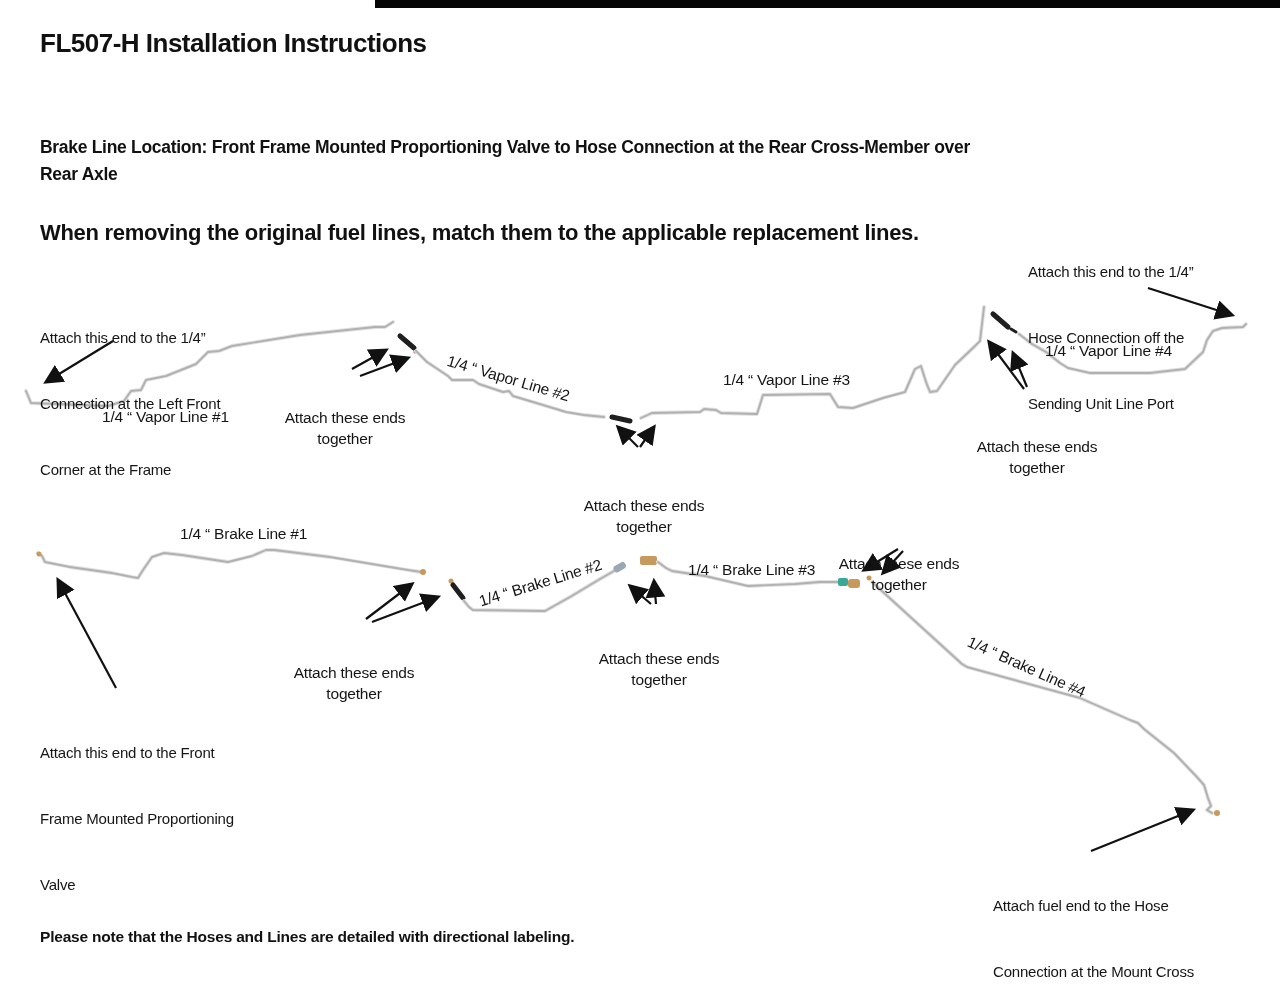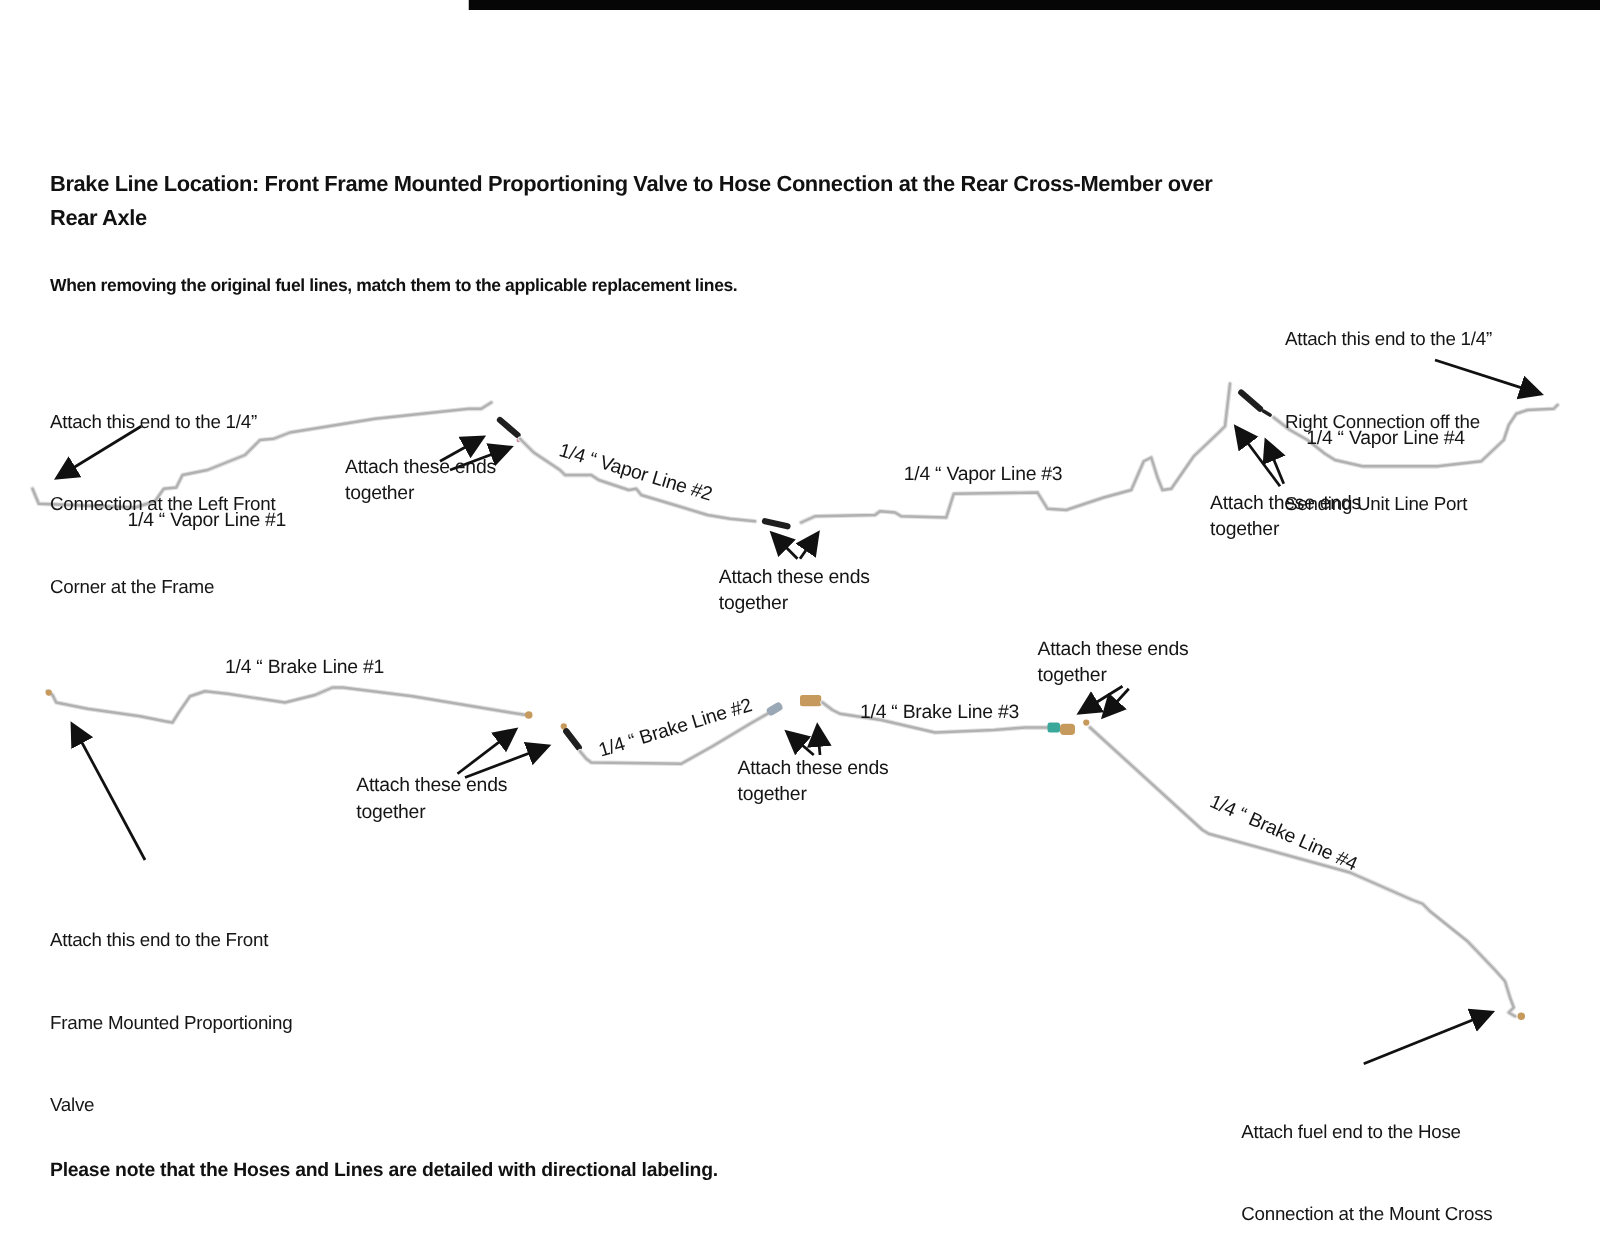--- a/index.html
+++ b/index.html
@@ -2,23 +2,23 @@
 <html><head>
 <meta charset="utf-8">
 <style>
   html,body{margin:0;padding:0;background:#ffffff;}
   #page{position:relative;width:1280px;height:989px;background:#ffffff;overflow:hidden;
         font-family:"Liberation Sans",sans-serif;color:#1a1a1a;}
   .abs{position:absolute;}
   #topbar{left:375px;top:0;width:905px;height:8px;background:#060606;}
   #title{left:40px;top:28px;font-size:26px;font-weight:700;letter-spacing:-0.5px;color:#111;}
   .introline{left:40px;font-size:17.5px;font-weight:700;letter-spacing:-0.3px;white-space:pre;color:#111;}
-  #match-note{left:40px;top:220px;font-size:14px;font-weight:700;letter-spacing:-0.3px;white-space:pre;color:#111;text-align:center;}
+  #match-note{left:40px;top:220px;font-size:22px;font-weight:700;letter-spacing:-0.3px;white-space:pre;color:#111;text-align:center;}
   .ann{font-size:15px;line-height:22px;letter-spacing:-0.2px;color:#151515;white-space:pre;}
-  .attach{font-size:15.5px;line-height:21px;letter-spacing:-0.2px;text-align:left;color:#151515;}
+  .attach{font-size:15.5px;line-height:21px;letter-spacing:-0.2px;text-align:center;color:#151515;margin-top:44px;}
   .lbl{font-size:15.5px;letter-spacing:-0.2px;color:#151515;white-space:pre;}
   .rot{transform-origin:left top;}
   #footnote{left:40px;top:877px;font-size:15.5px;font-weight:700;letter-spacing:-0.2px;line-height:24px;white-space:pre;color:#111;}
   svg{position:absolute;left:0;top:0;}
   .tube-under{fill:none;stroke:#e0e0e0;stroke-width:3.8;stroke-linejoin:round;stroke-linecap:round;}
   .tube-over{fill:none;stroke:#b1b1b1;stroke-width:1.9;stroke-linejoin:round;stroke-linecap:round;}
   .conn{fill:none;stroke:#1f1f1f;stroke-width:5;stroke-linecap:round;}
   .conn-thin{fill:none;stroke:#1f1f1f;stroke-width:3;stroke-linecap:round;}
   .arrow{fill:none;stroke:#111;stroke-width:2.2;}
 </style>
@@ -110,32 +110,33 @@
     <path class="arrow" marker-end="url(#ah)" d="M116,688 L58,580"></path>
     <path class="arrow" marker-end="url(#ah)" d="M366,619 L412,584"></path>
     <path class="arrow" marker-end="url(#ah)" d="M372,622 L438,597"></path>
     <path class="arrow" marker-end="url(#ah)" d="M651,604 L630,586"></path>
     <path class="arrow" marker-end="url(#ah)" d="M656,604 L654,581"></path>
     <path class="arrow" marker-end="url(#ah)" d="M898,549 L864,570"></path>
     <path class="arrow" marker-end="url(#ah)" d="M903,551 L883,573"></path>
     <path class="arrow" marker-end="url(#ah)" d="M1091,851 L1193,810"></path>
   </svg>
 
+  <div id="title" class="abs">FL507-H Installation Instructions</div>
   <div class="abs introline" style="top:137px;">Brake Line Location: Front Frame Mounted Proportioning Valve to Hose Connection at the Rear Cross-Member over</div>
   <div class="abs introline" style="top:164px;">Rear Axle</div>
   <div id="match-note" class="abs">When removing the original fuel lines, match them to the applicable replacement lines.</div>
 
   <div class="abs ann" style="left:40px;top:283px;">
     <div>Attach this end to the 1/4”</div>
     <div>Connection at the Left Front</div>
     <div>Corner at the Frame</div>
   </div>
   <div class="abs ann" style="left:1028px;top:217px;">
     <div>Attach this end to the 1/4”</div>
-    <div>Right Connection off the</div>
+    <div>Hose Connection off the</div>
     <div>Sending Unit Line Port</div>
   </div>
   <div class="abs ann" style="left:40px;top:698px;">
     <div>Attach this end to the Front</div>
     <div>Frame Mounted Proportioning</div>
     <div>Valve</div>
   </div>
   <div class="abs ann" style="left:993px;top:851px;">
     <div>Attach fuel end to the Hose</div>
     <div>Connection at the Mount Cross</div>

